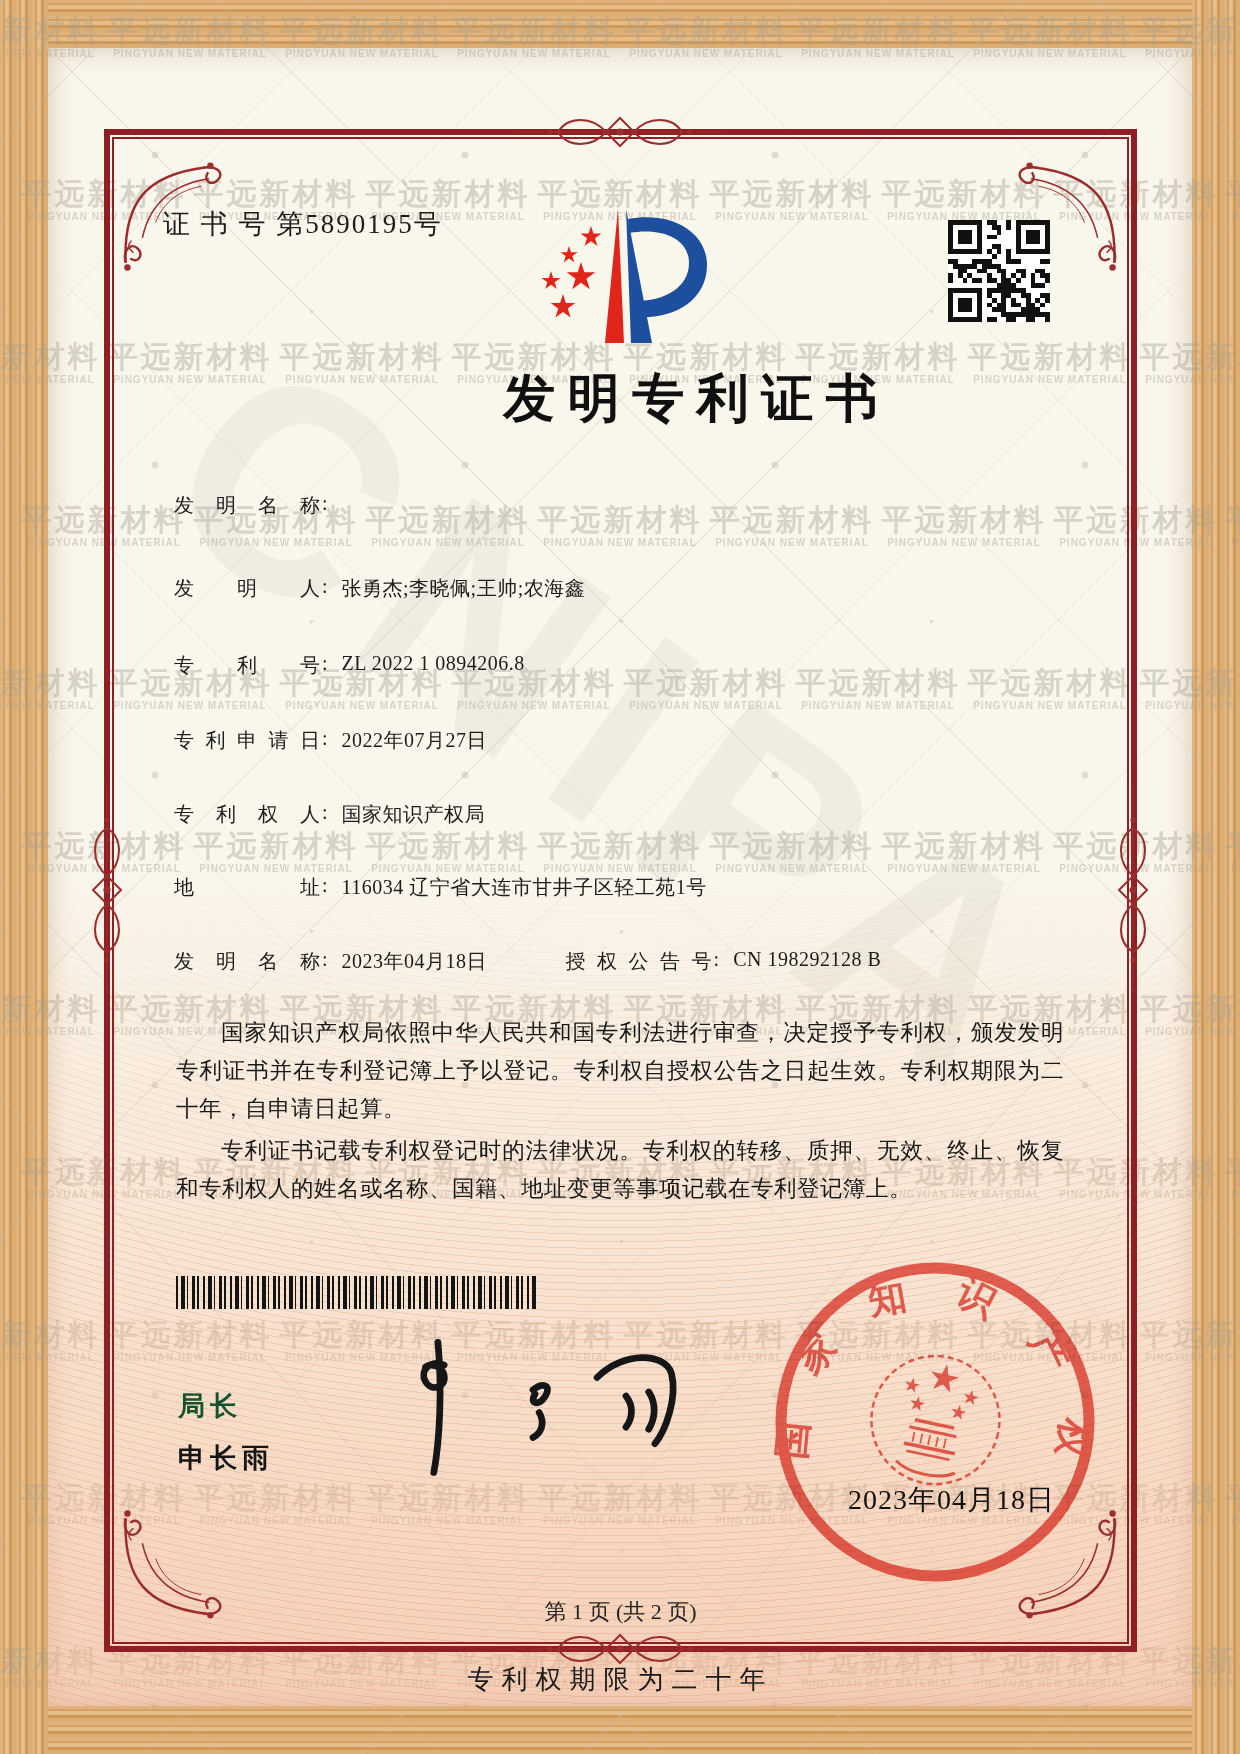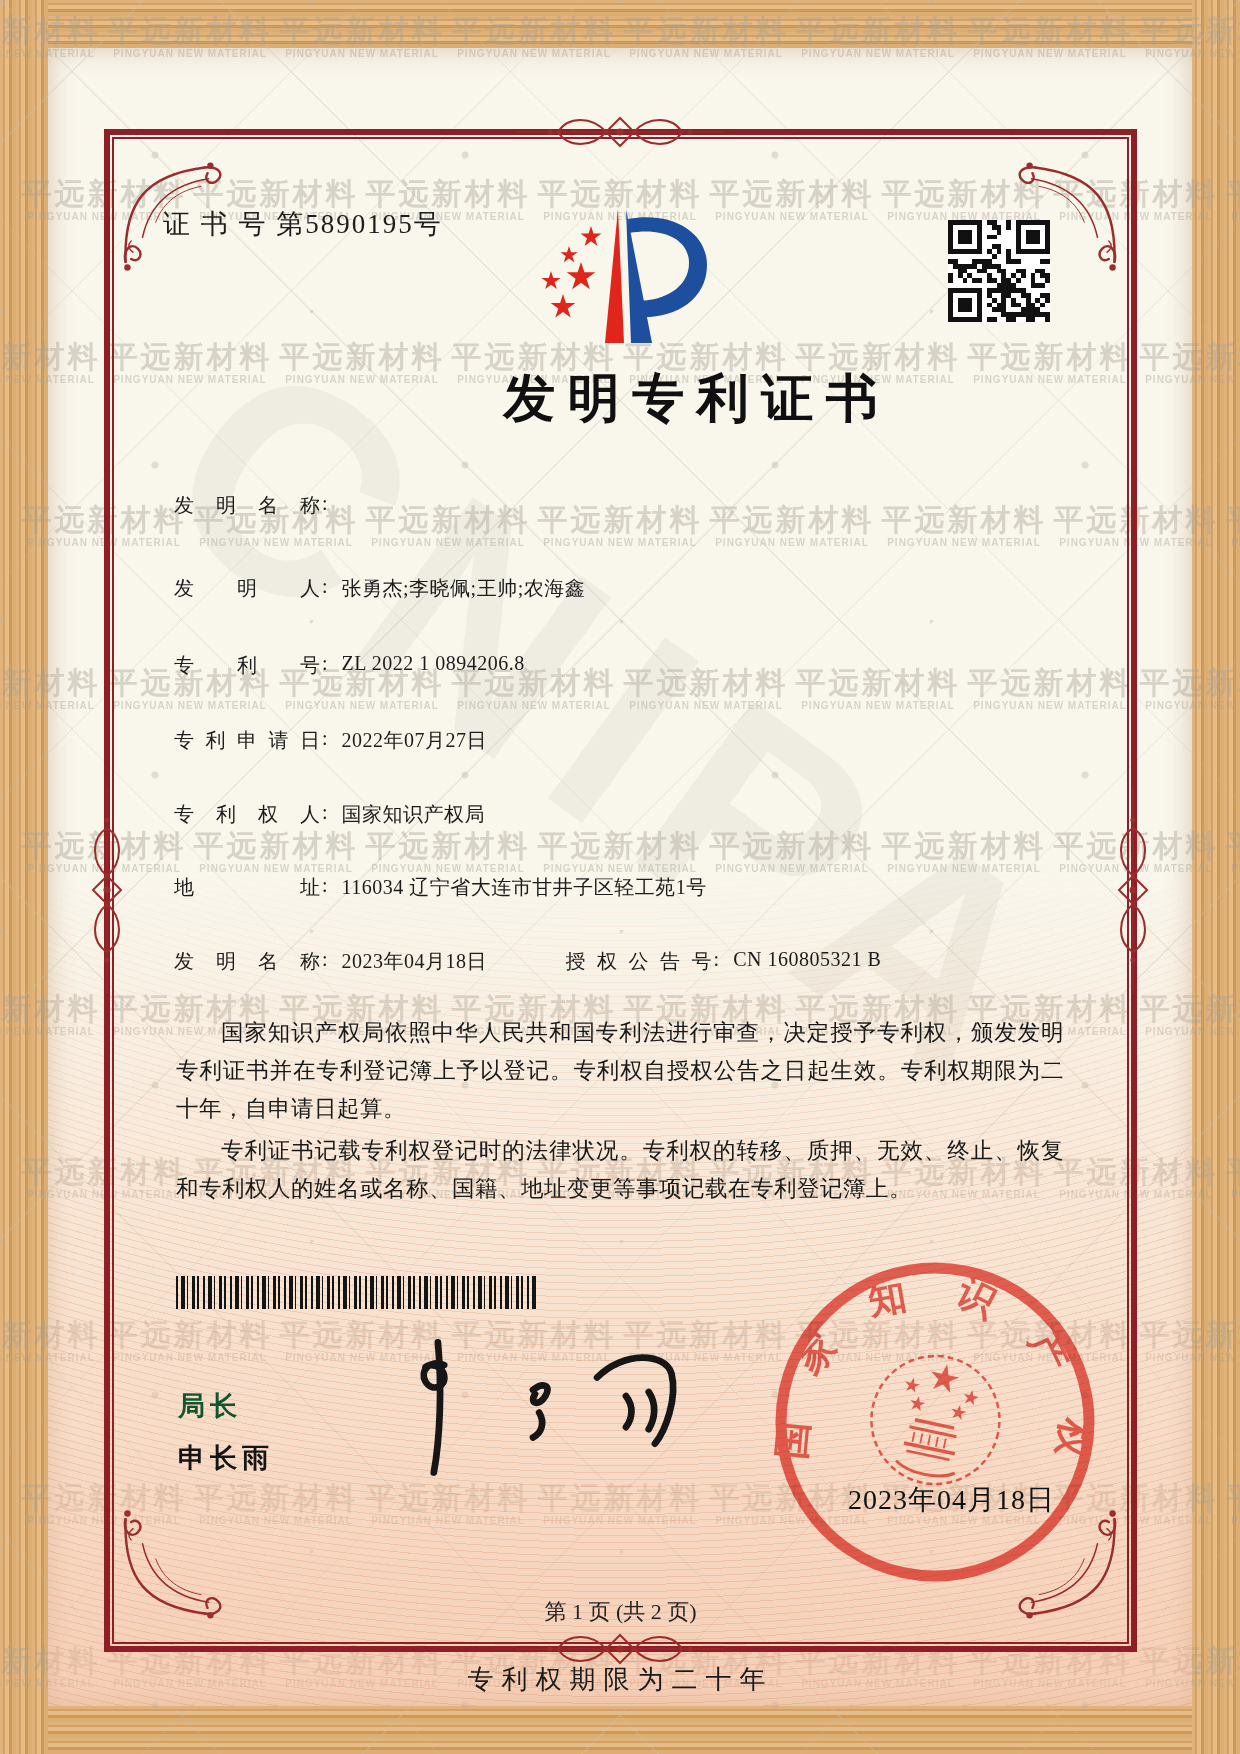--- a/index.html
+++ b/index.html
@@ -692,21 +692,21 @@
   <span class="lab">地址</span>
     <span class="col">:</span>
     <span class="val">116034 辽宁省大连市甘井子区轻工苑1号</span>
 </div>
 <div class="row" style="top:948px">
   <span class="lab">发明名称</span>
     <span class="col">:</span>
     <span class="g1v">2023年04月18日</span>
   <span class="lab">授权公告号</span>
     <span class="col">:</span>
-    <span class="val">CN 160805321 B</span>
+    <span class="val">CN 198292128 B</span>
 </div>
 
 <div class="para" style="top:1014px">国家知识产权局依照中华人民共和国专利法进行审查，决定授予专利权，颁发发明专利证书并在专利登记簿上予以登记。专利权自授权公告之日起生效。专利权期限为二十年，自申请日起算。</div>
 <div class="para" style="top:1132px">专利证书记载专利权登记时的法律状况。专利权的转移、质押、无效、终止、恢复和专利权人的姓名或名称、国籍、地址变更等事项记载在专利登记簿上。</div>
 
 <div class="barcode"></div>
 
 <div class="director-title">局长</div>
 <div class="director-name">申长雨</div>
 <svg class="signature" viewBox="0 0 300 140" fill="none" stroke="#161616" stroke-width="6.5" stroke-linecap="round">

